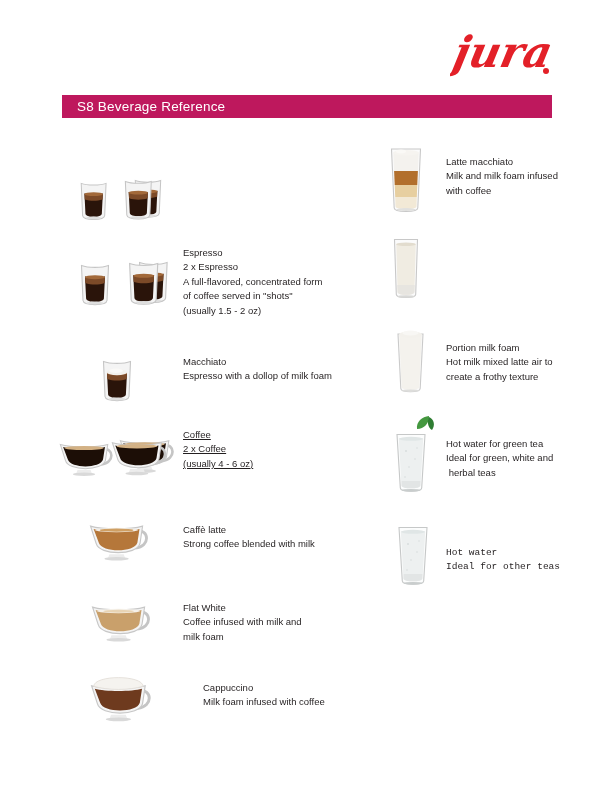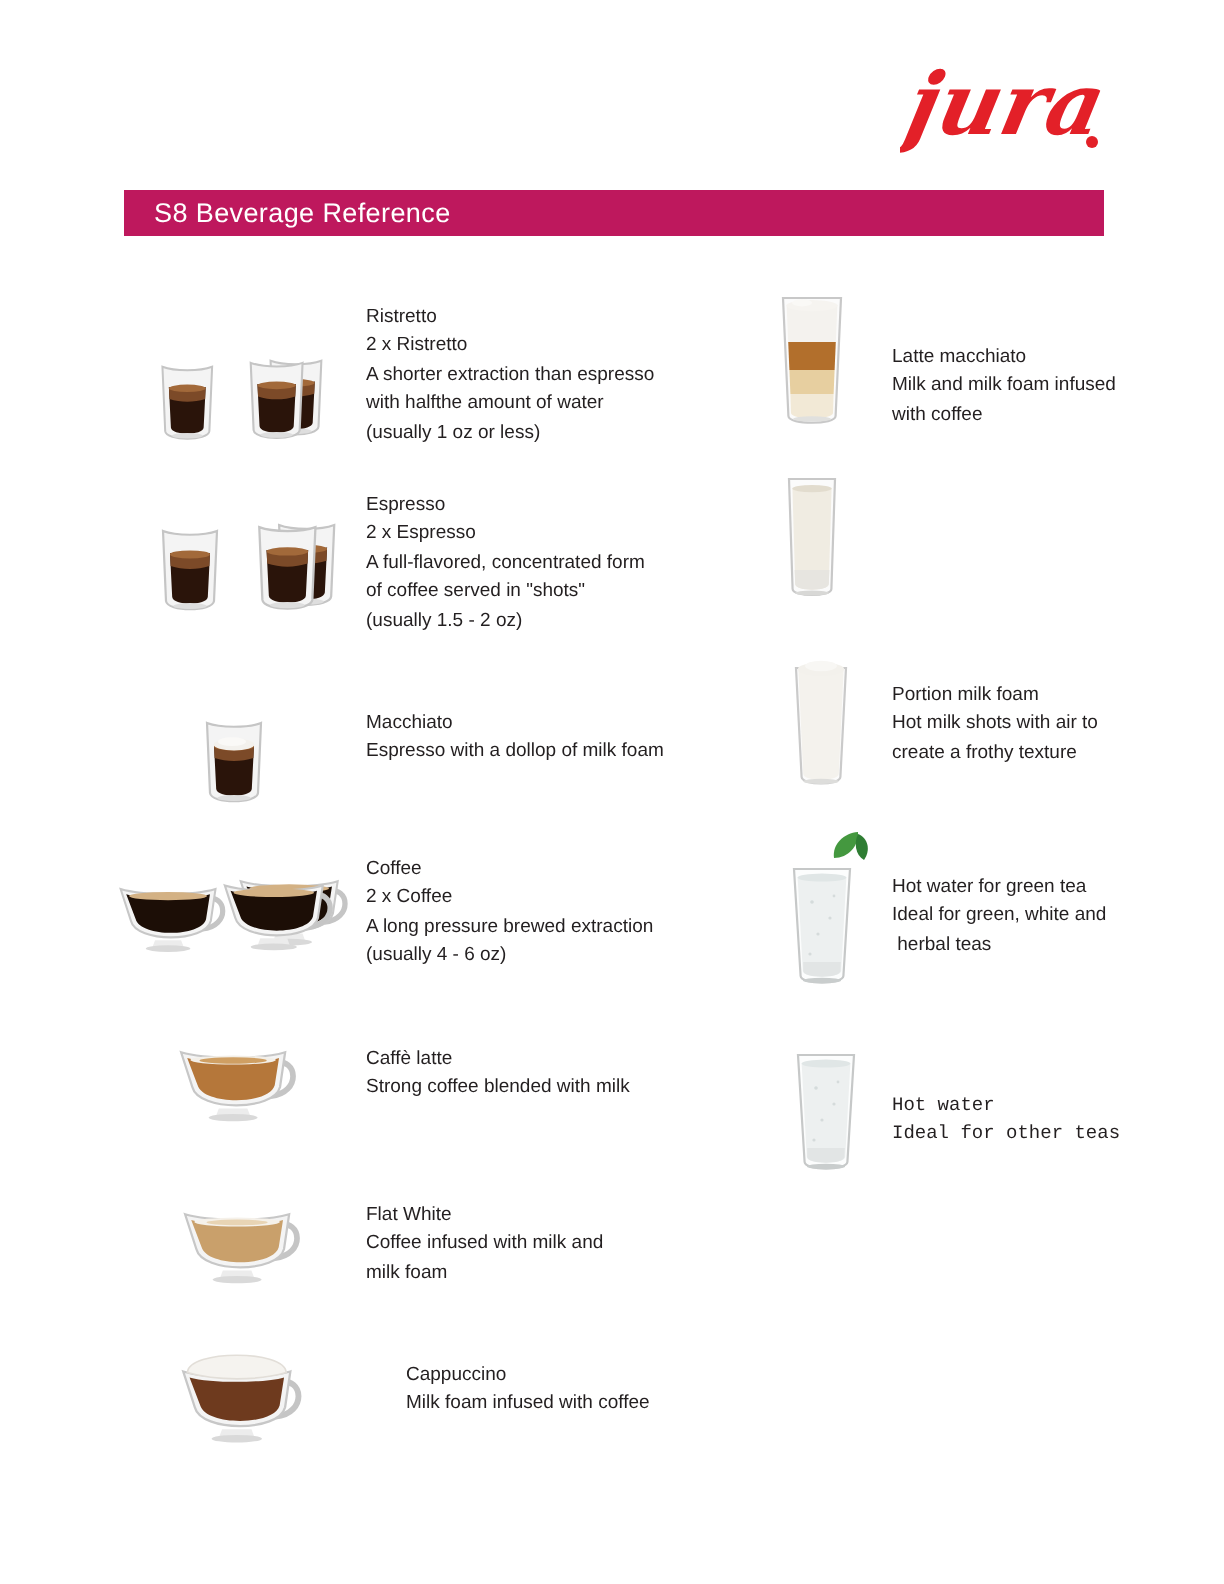--- a/index.html
+++ b/index.html
@@ -118,27 +118,20 @@
     <span>S8 Beverage Reference</span>
   </div>
 
   <div class="iconbox" style="left:76px;top:176px;">
     <svg width="92" height="50" viewBox="0 0 92 50">
       <use href="#sym-tumbler" transform="translate(2,6) scale(0.92)"></use>
       <use href="#sym-tumbler" transform="translate(56,3) scale(0.94)"></use>
       <use href="#sym-tumbler" transform="translate(46,4) scale(0.96)"></use>
     </svg>
   </div>
-  <div class="txt" style="left:183px;top:152px;">
-    <div class="t">Ristretto</div>
-    <div class="t">2 x Ristretto</div>
-    <div class="t">A shorter extraction than espresso</div>
-    <div class="t">with halfthe amount of water</div>
-    <div class="t">(usually 1 oz or less)</div>
-  </div>
 
   <div class="iconbox" style="left:76px;top:259px;">
     <svg width="96" height="52" viewBox="0 0 96 52">
       <use href="#sym-tumbler" transform="translate(2,5)"></use>
       <use href="#sym-tumbler" transform="translate(60,2) scale(1.02)"></use>
       <use href="#sym-tumbler" transform="translate(50,3) scale(1.04)"></use>
     </svg>
   </div>
   <div class="txt" style="left:183px;top:246px;">
     <div class="t">Espresso</div>
@@ -162,24 +155,23 @@
     <div class="t">Espresso with a dollop of milk foam</div>
   </div>
 
   <div class="iconbox" style="left:58px;top:434px;">
     <svg width="116" height="48" viewBox="0 0 116 48">
       <use href="#sym-cup-coffee" transform="translate(0,4) scale(0.93)"></use>
       <use href="#sym-cup-coffee" transform="translate(60,0) scale(0.95)"></use>
       <use href="#sym-cup-coffee" transform="translate(52,2) scale(0.96)"></use>
     </svg>
   </div>
-  <div class="txt" style="left:183px;top:428px;">
+  <div class="txt" style="left:183px;top:428px;text-decoration:underline;">
     <div class="t">Coffee</div>
     <div class="t">2 x Coffee</div>
-    <div class="t">A long pressure brewed extraction</div>
     <div class="t">(usually 4 - 6 oz)</div>
   </div>
 
   <div class="iconbox" style="left:87px;top:515px;">
     <svg width="66" height="50" viewBox="0 0 66 50">
       <use href="#sym-cup-latte" transform="translate(1,4) scale(1.02)"></use>
     </svg>
   </div>
   <div class="txt" style="left:183px;top:523px;">
     <div class="t">Caffè latte</div>
@@ -205,40 +197,40 @@
   <div class="txt" style="left:183px;top:681px;margin-left:20px;">
     <div class="t">Cappuccino</div>
     <div class="t">Milk foam infused with coffee</div>
   </div>
 
   <div class="iconbox" style="left:386px;top:146px;">
     <svg width="40" height="68" viewBox="0 0 40 68">
       <use href="#sym-latteglass" transform="translate(1,1)"></use>
     </svg>
   </div>
-  <div class="txt" style="left:446px;top:155px;width:160px;margin-top:17px;">
+  <div class="txt" style="left:446px;top:155px;width:160px;">
     <div class="t">Latte macchiato</div>
     <div class="t">Milk and milk foam infused</div>
     <div class="t">with coffee</div>
   </div>
 
   <div class="iconbox" style="left:390px;top:237px;">
     <svg width="32" height="64" viewBox="0 0 32 64">
       <use href="#sym-milkglass" transform="translate(1,1)"></use>
     </svg>
   </div>
 
   <div class="iconbox" style="left:393px;top:329px;">
     <svg width="34" height="66" viewBox="0 0 34 66">
       <use href="#sym-foamglass" transform="translate(1,1)"></use>
     </svg>
   </div>
   <div class="txt" style="left:446px;top:341px;width:160px;">
     <div class="t">Portion milk foam</div>
-    <div class="t">Hot milk shots with air to</div>
+    <div class="t">Hot milk mixed latte air to</div>
     <div class="t">create a frothy texture</div>
   </div>
 
   <div class="iconbox" style="left:391px;top:416px;">
     <svg width="46" height="80" viewBox="0 0 46 80">
       <use href="#sym-waterglass" transform="translate(2,17)"></use>
       <use href="#sym-leaf" transform="translate(25,0)"></use>
     </svg>
   </div>
   <div class="txt" style="left:446px;top:437px;width:160px;">

